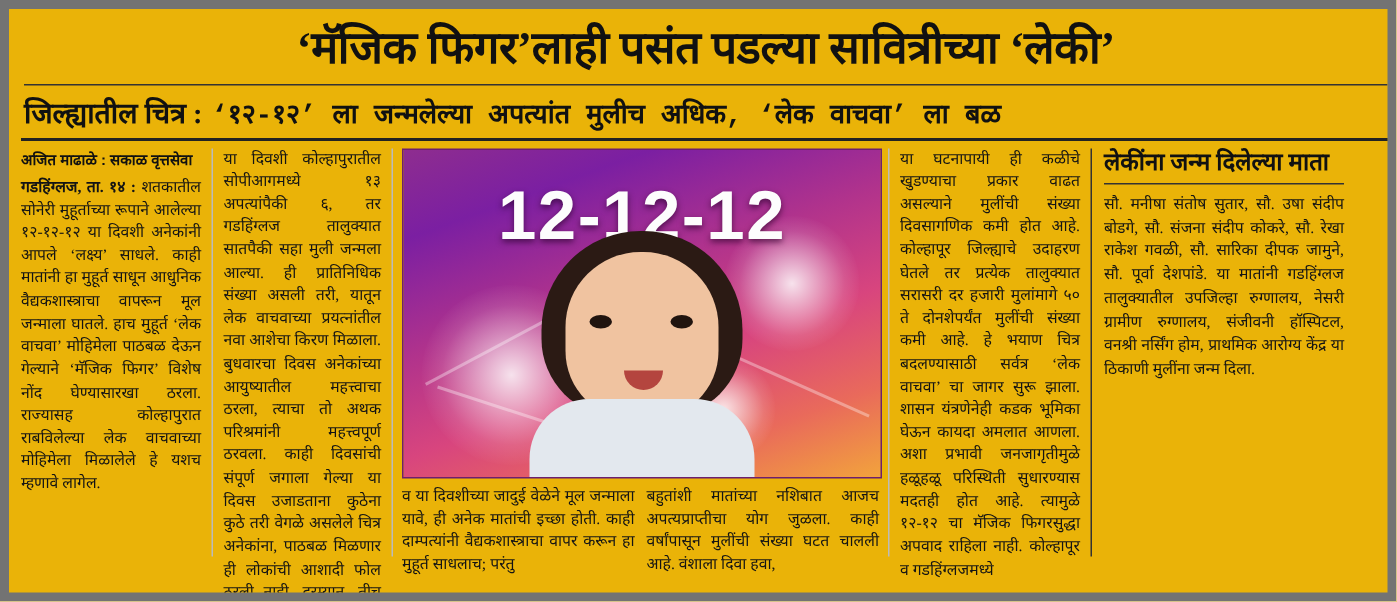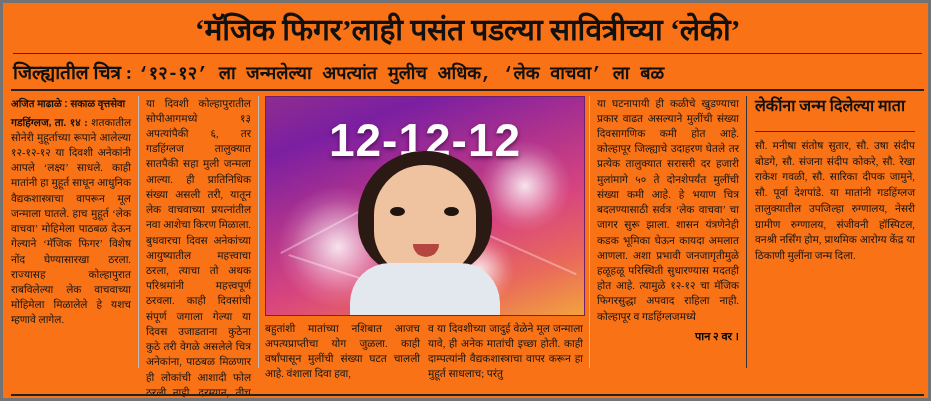--- a/index.html
+++ b/index.html
@@ -4,25 +4,25 @@
 <style>
   html, body {
     margin: 0;
     padding: 0;
     background: #ffffff;
   }
   .page {
     position: relative;
     width: 931px;
     height: 401px;
-    background: #f97316;
+    background: #eab308;
     font-family: "Liberation Sans", sans-serif;
     overflow: hidden;
     box-sizing: border-box;
-    border: 3px solid #737373;
+    border: 6px solid #737373;
   }
   .inner {
     position: absolute;
     left: 8px;
     top: 6px;
     width: 913px;
     height: 387px;
   }
 
   
@@ -76,21 +76,21 @@
     font-family: "Liberation Serif", serif;
     font-size: 10.5px;
     line-height: 1.45;
     color: #141414;
     text-align: justify;
     hyphens: auto;
   }
   .c1 { width: 128px; padding-right: 7px; border-right: 1px solid #bbb; }
   .c2 { width: 120px; padding: 0 7px; border-right: 1px solid #bbb; }
   .c3 { width: 330px; padding: 0 6px; }
-  .c4 { width: 158px; padding: 0 7px; border-left: 1px solid #bbb; border-right: 1px solid #333; }
+  .c4 { width: 136px; padding: 0 7px; border-left: 1px solid #bbb; border-right: 1px solid #333; }
   .c5 { width: 168px; padding-left: 8px; }
 
   .byline {
     font-family: Liberation Sans, sans-serif;
     font-weight: bold;
     font-size: 10px;
     color: #111;
     margin-bottom: 5px;
   }
   .dateline {
@@ -202,21 +202,21 @@
   }
   .cap-col { flex: 1; }
 
   
   .side-title {
     font-family: "Liberation Serif", serif;
     font-weight: bold;
     font-size: 16px;
     line-height: 1.2;
     color: #111;
-    padding-bottom: 16px;
+    padding-bottom: 4px;
     border-bottom: 1px solid #333;
     margin-bottom: 6px;
   }
   .side-body {
     font-family: "Liberation Serif", serif;
     font-size: 10.5px;
     line-height: 1.5;
     color: #141414;
     text-align: justify;
   }
@@ -276,22 +276,22 @@
             <div class="hair"></div>
             <div class="face"></div>
             <div class="eye l"></div>
             <div class="eye r"></div>
             <div class="mouth"></div>
             <div class="body"></div>
           </div>
         </div>
         <div class="photo-caption">
           <div class="cap-row">
+            <div class="cap-col">व या दिवशीच्या जादुई वेळेने मूल जन्माला यावे, ही अनेक मातांची इच्छा होती. काही दाम्पत्यांनी वैद्यकशास्त्राचा वापर करून हा मुहूर्त साधलाच; परंतु</div>
             <div class="cap-col">बहुतांशी मातांच्या नशिबात आजच अपत्यप्राप्तीचा योग जुळला. काही वर्षांपासून मुलींची संख्या घटत चालली आहे. वंशाला दिवा हवा,</div>
-            <div class="cap-col">व या दिवशीच्या जादुई वेळेने मूल जन्माला यावे, ही अनेक मातांची इच्छा होती. काही दाम्पत्यांनी वैद्यकशास्त्राचा वापर करून हा मुहूर्त साधलाच; परंतु</div>
           </div>
         </div>
       </div>
 
       <div class="col c4">
         <div class="col-text">या घटनापायी ही कळीचे खुडण्याचा प्रकार वाढत असल्याने मुलींची संख्या दिवसागणिक कमी होत आहे. कोल्हापूर जिल्ह्याचे उदाहरण घेतले तर प्रत्येक तालुक्यात सरासरी दर हजारी मुलांमागे ५० ते दोनशेपर्यंत मुलींची संख्या कमी आहे. हे भयाण चित्र बदलण्यासाठी सर्वत्र ‘लेक वाचवा’ चा जागर सुरू झाला. शासन यंत्रणेनेही कडक भूमिका घेऊन कायदा अमलात आणला. अशा प्रभावी जनजागृतीमुळे हळूहळू परिस्थिती सुधारण्यास मदतही होत आहे. त्यामुळे १२-१२ चा मॅजिक फिगरसुद्धा अपवाद राहिला नाही. कोल्हापूर व गडहिंग्लजमध्ये</div>
         <div class="jump">पान २ वर ।</div>
       </div>
 
       <div class="col c5">

